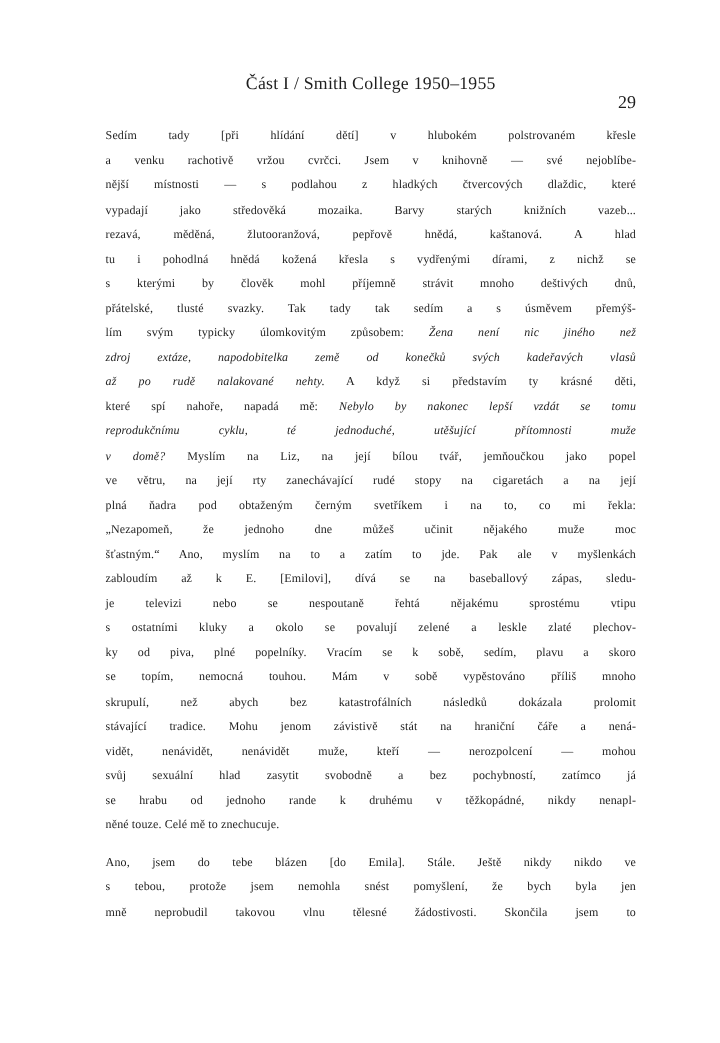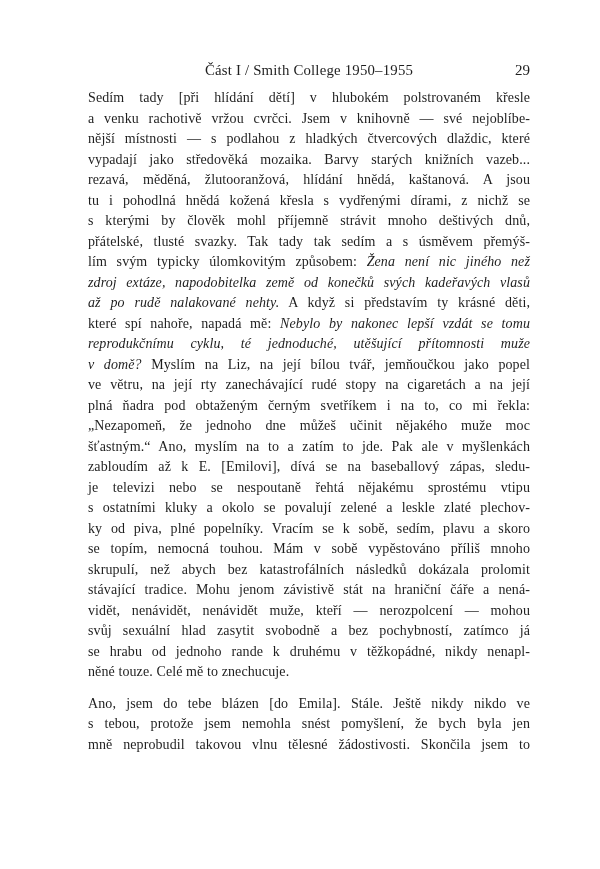--- a/index.html
+++ b/index.html
@@ -18,30 +18,30 @@
     font-size: 14.8px;
     line-height: 18px;
   }
   .running-header .chapter {
     display: block;
     text-align: center;
     letter-spacing: 0.2px;
   }
   .running-header .folio {
     position: absolute;
-    top: 0;
+    top: 16px;
     right: 0;
     font-size: 15px;
   }
   .text-block {
     position: absolute;
-    top: 88px;
+    top: 104px;
     left: 88px;
     width: 442px;
-    font-size: 14px;
+    font-size: 10px;
     line-height: 20.5px;
     letter-spacing: 0.1px;
   }
   .paragraph { display: block; }
   .paragraph + .paragraph { margin-top: 11px; }
   .line {
     text-align: justify;
     text-align-last: justify;
     text-justify: inter-word;
     white-space: normal;
@@ -56,21 +56,21 @@
   <span class="chapter">Část I / Smith College 1950–1955</span>
   <span class="folio">29</span>
 </header>
 
 <main class="text-block">
     <div class="paragraph">
       <div class="line"><span class="seg">Sedím tady [při hlídání dětí] v hlubokém polstrovaném křesle</span></div>
       <div class="line"><span class="seg">a venku rachotivě vržou cvrčci. Jsem v knihovně — své nejoblíbe-</span></div>
       <div class="line"><span class="seg">nější místnosti — s podlahou z hladkých čtvercových dlaždic, které</span></div>
       <div class="line"><span class="seg">vypadají jako středověká mozaika. Barvy starých knižních vazeb...</span></div>
-      <div class="line"><span class="seg">rezavá, měděná, žlutooranžová, hlídání hnědá, kaštanová. A jsou</span></div>
+      <div class="line"><span class="seg">rezavá, měděná, žlutooranžová, pepřově hnědá, kaštanová. A hlad</span></div>
       <div class="line"><span class="seg">tu i pohodlná hnědá kožená křesla s vydřenými dírami, z nichž se</span></div>
       <div class="line"><span class="seg">s kterými by člověk mohl příjemně strávit mnoho deštivých dnů,</span></div>
       <div class="line"><span class="seg">přátelské, tlusté svazky. Tak tady tak sedím a s úsměvem přemýš-</span></div>
       <div class="line"><span class="seg">lím svým typicky úlomkovitým způsobem: </span><span class="seg it">Žena není nic jiného než</span></div>
       <div class="line"><span class="seg it">zdroj extáze, napodobitelka země od konečků svých kadeřavých vlasů</span></div>
       <div class="line"><span class="seg it">až po rudě nalakované nehty.</span><span class="seg"> A když si představím ty krásné děti,</span></div>
       <div class="line"><span class="seg">které spí nahoře, napadá mě: </span><span class="seg it">Nebylo by nakonec lepší vzdát se tomu</span></div>
       <div class="line"><span class="seg it">reprodukčnímu cyklu, té jednoduché, utěšující přítomnosti muže</span></div>
       <div class="line"><span class="seg it">v domě?</span><span class="seg"> Myslím na Liz, na její bílou tvář, jemňoučkou jako popel</span></div>
       <div class="line"><span class="seg">ve větru, na její rty zanechávající rudé stopy na cigaretách a na její</span></div>

